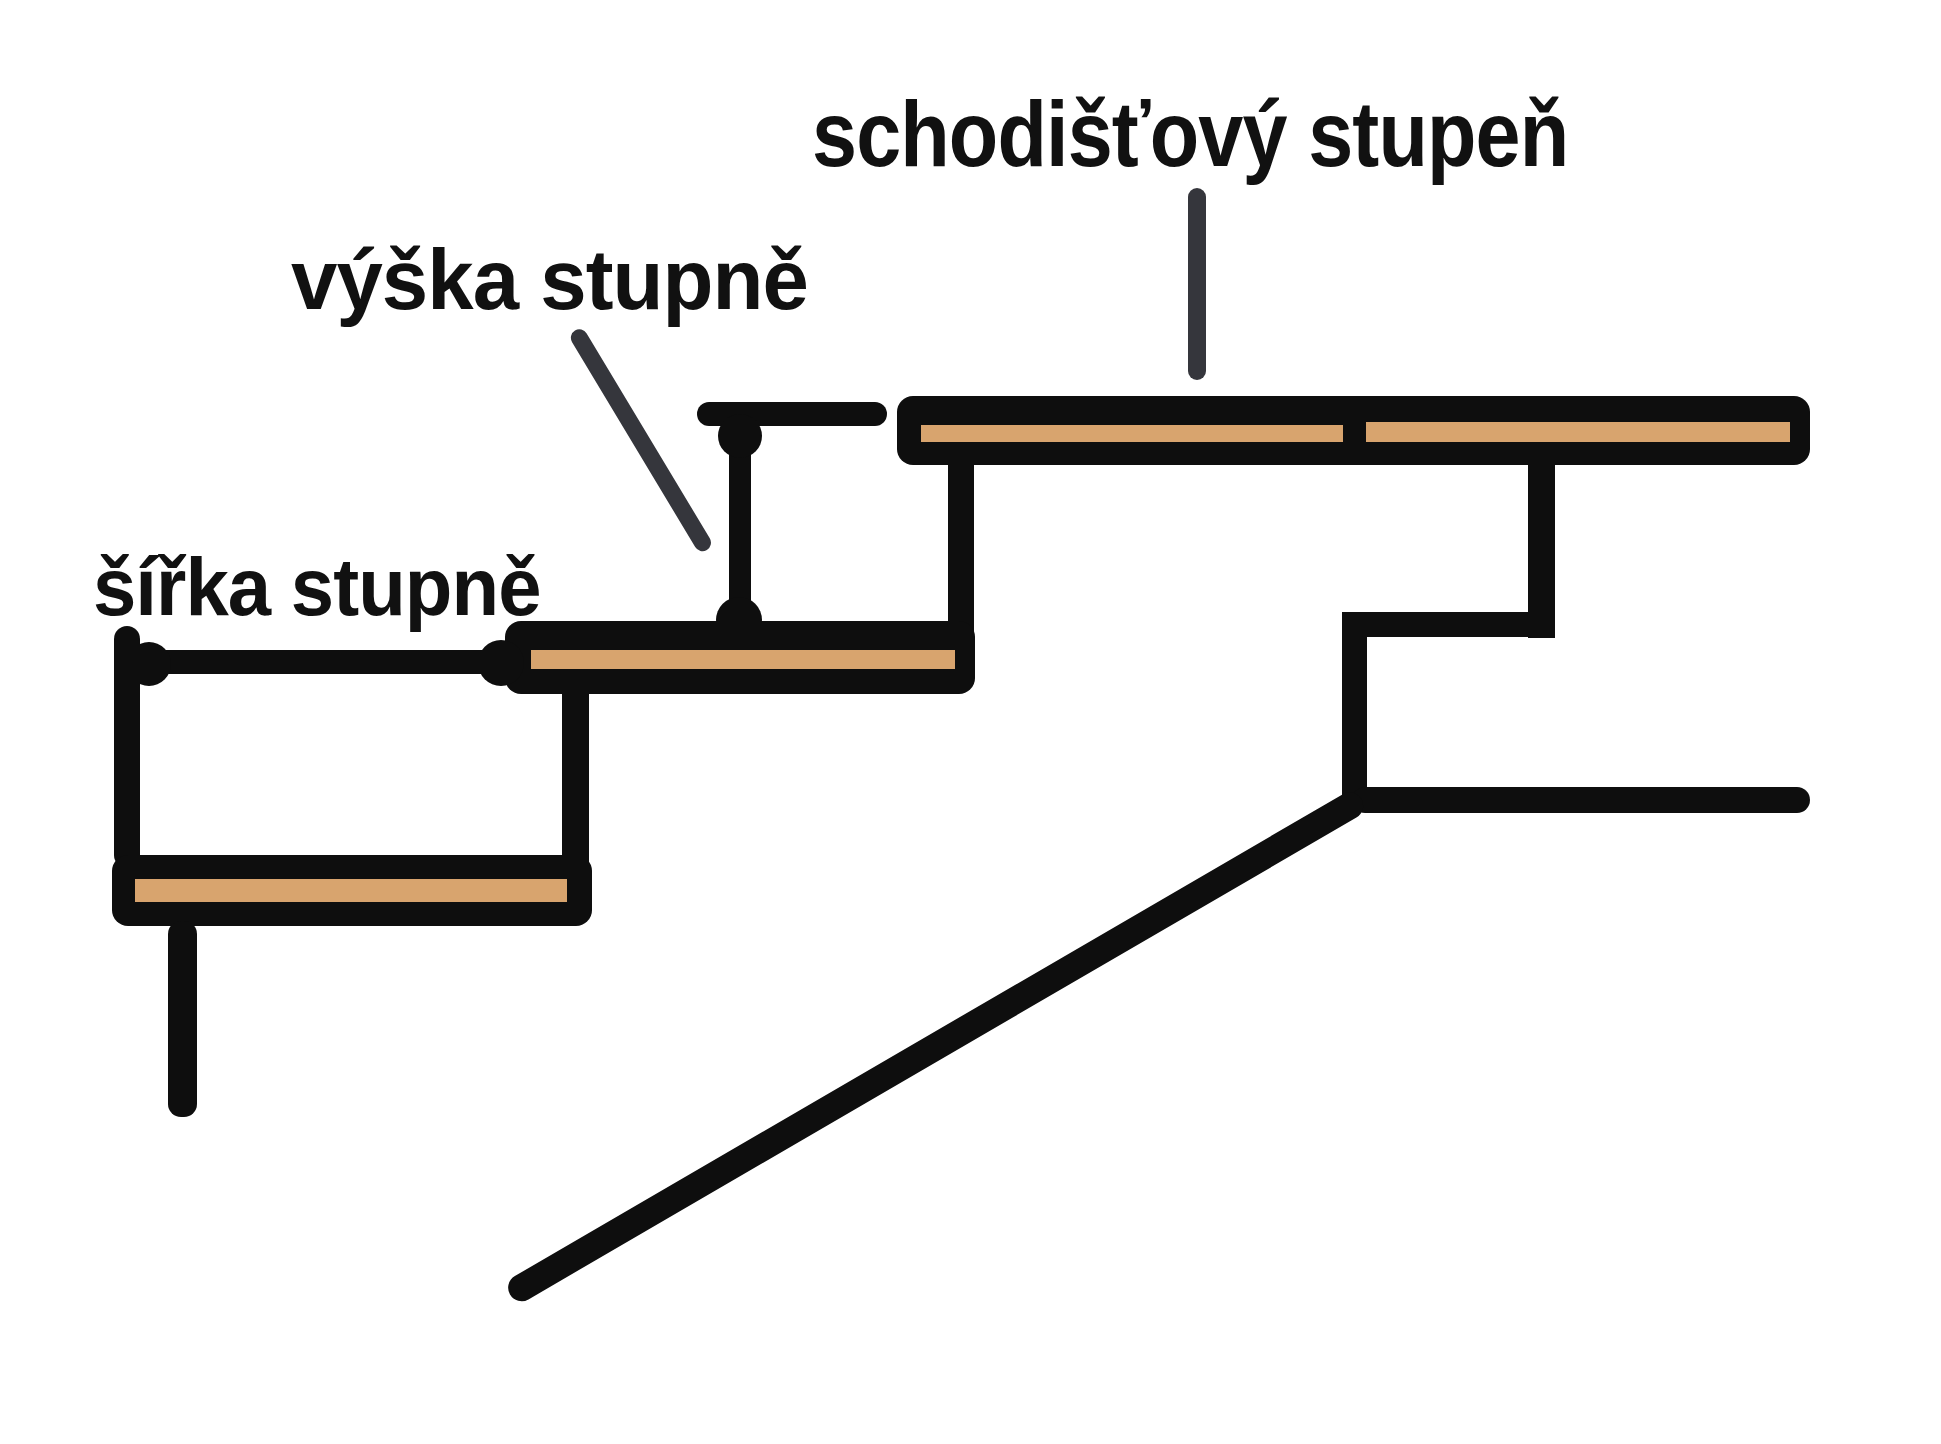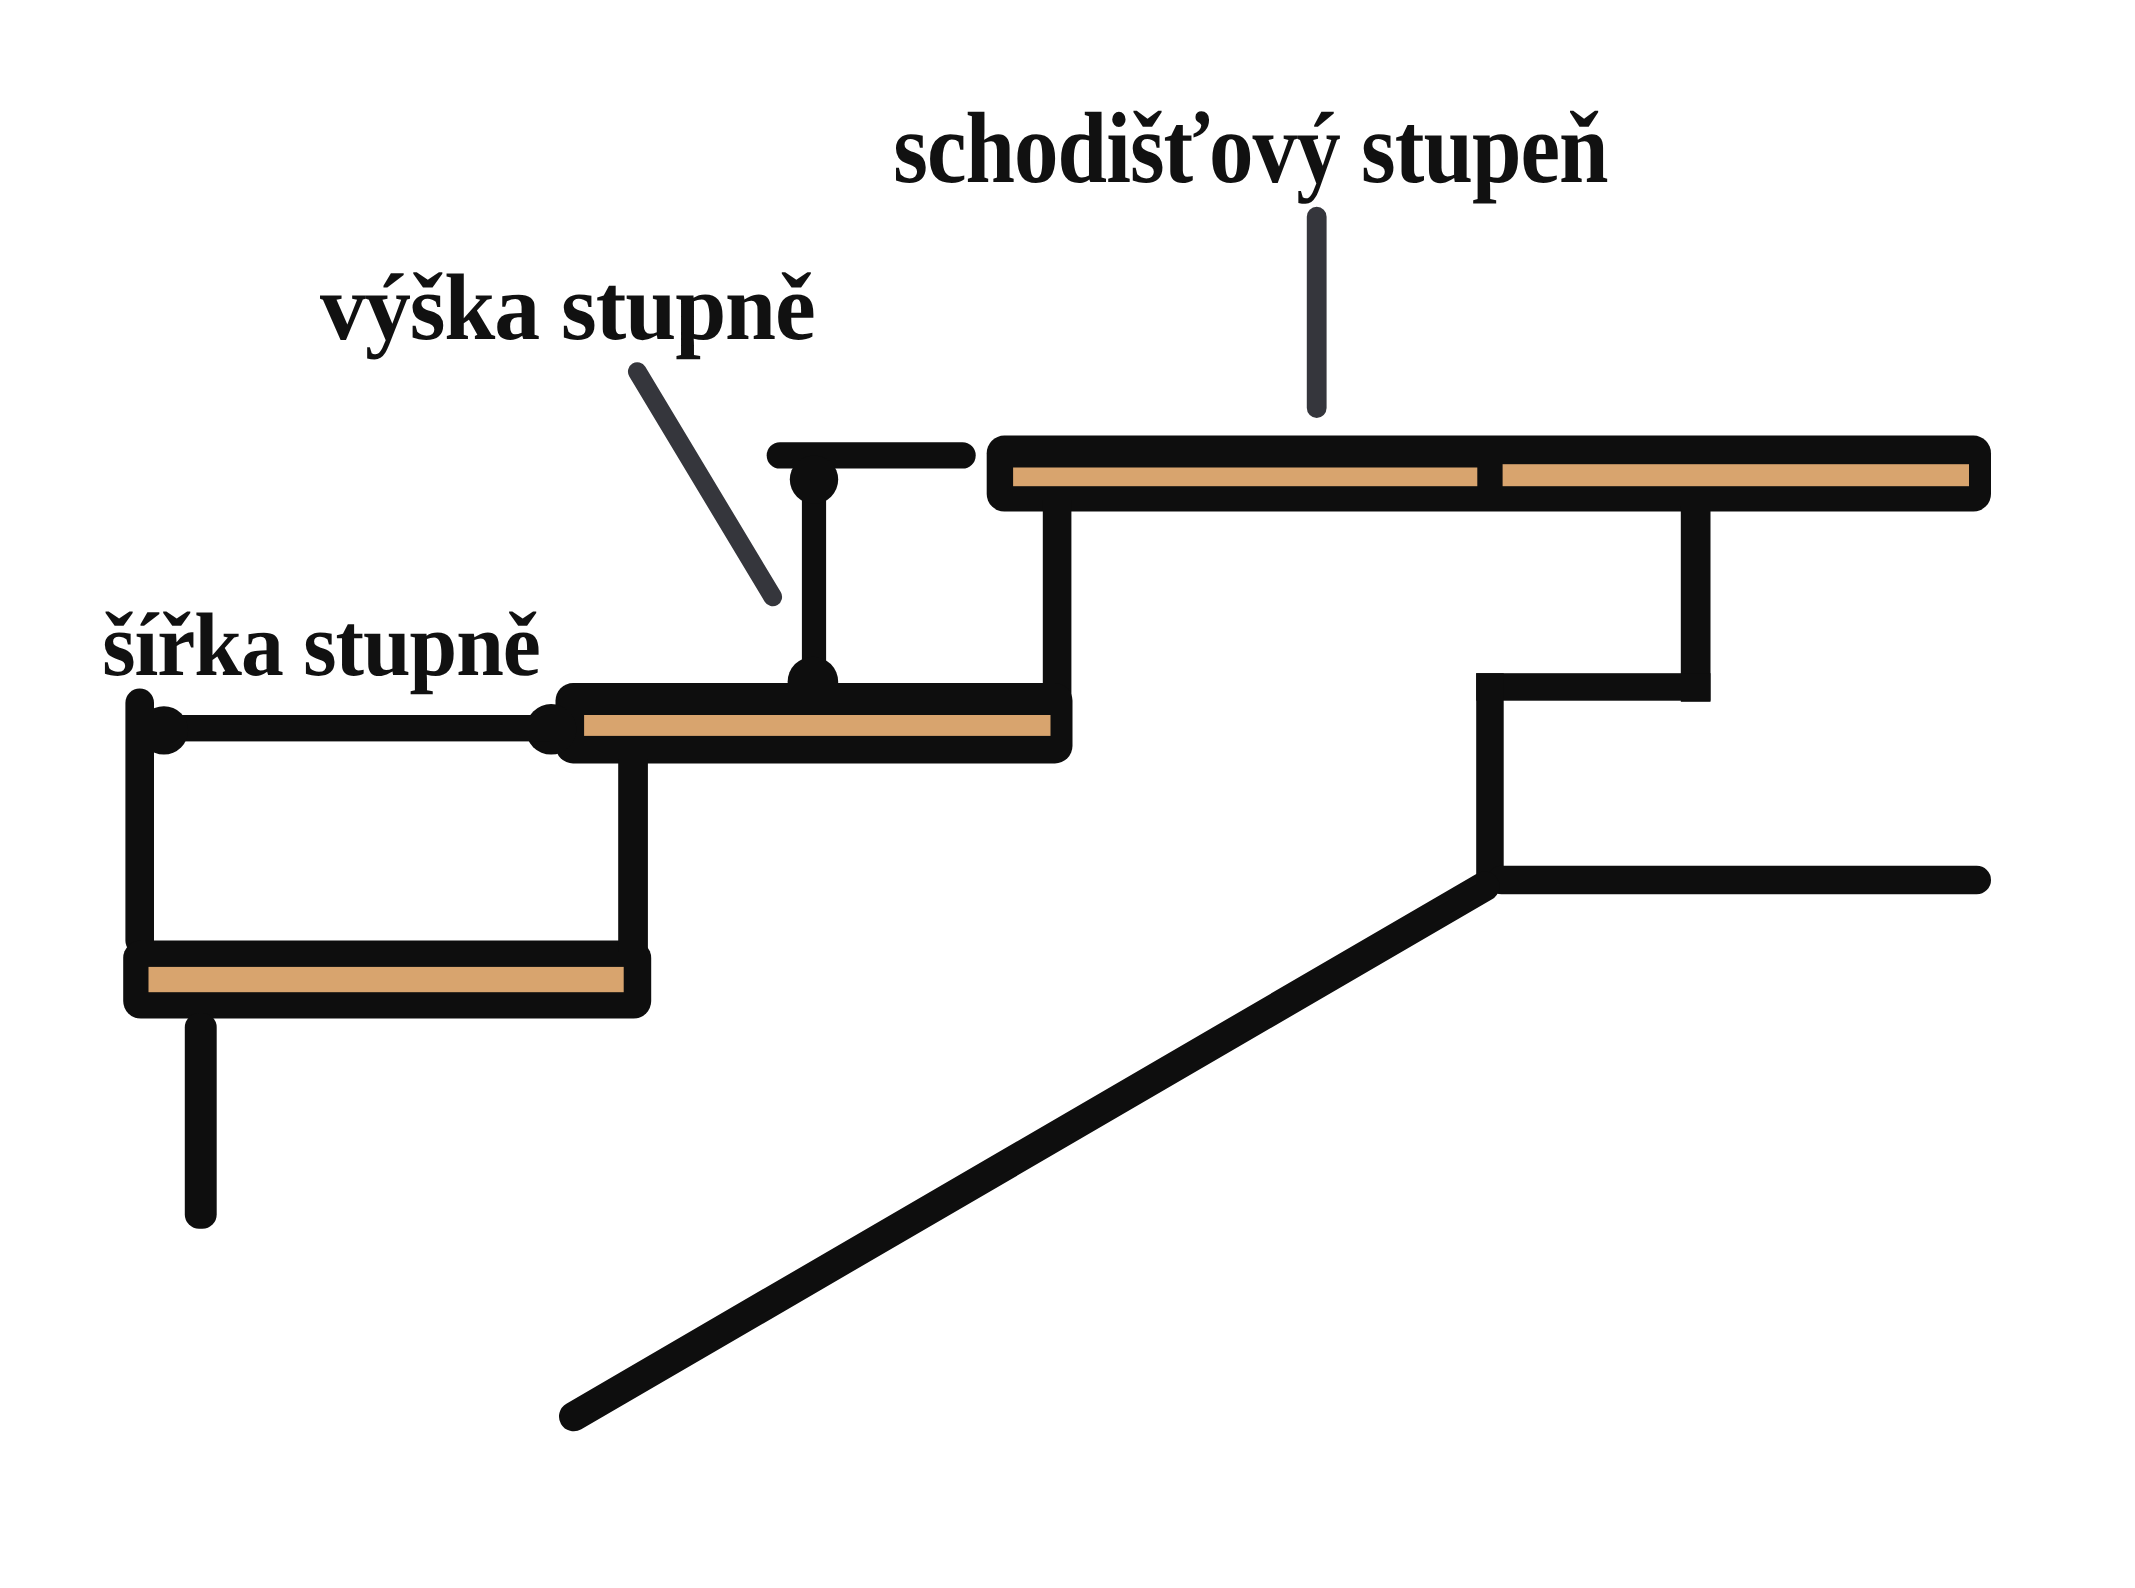--- a/index.html
+++ b/index.html
@@ -9,21 +9,21 @@
     --pointer: #35363c;
     --text: #111111;
   }
   html, body { margin: 0; padding: 0; background: var(--bg); }
   #canvas {
     position: relative;
     width: 1941px;
     height: 1444px;
     background: var(--bg);
     overflow: hidden;
-    font-family: Liberation Serif, serif;
+    font-family: Liberation Sans, sans-serif;
   }
   .lbl {
     position: absolute;
     font-weight: 700;
     color: var(--text);
     line-height: 1;
     white-space: nowrap;
     transform-origin: 0 0;
     letter-spacing: -1px;
   }

